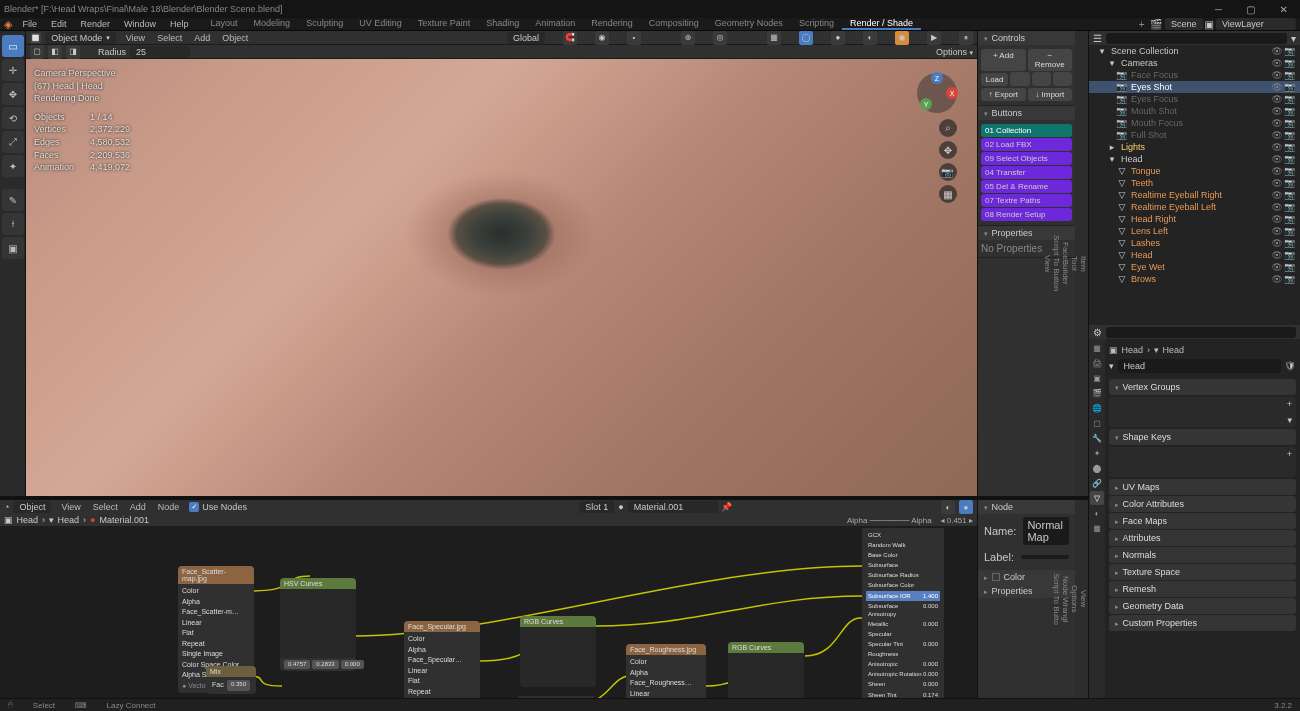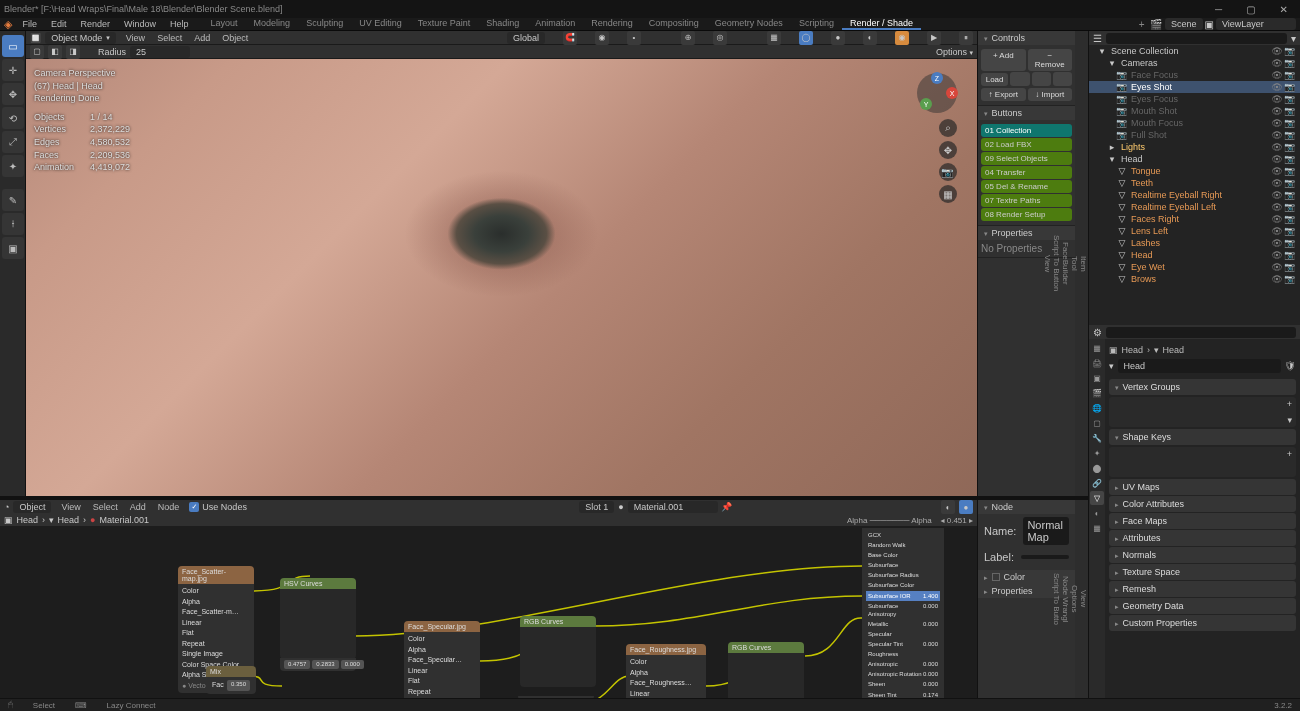--- a/index.html
+++ b/index.html
@@ -38,21 +38,21 @@
 .nav-icons{position:absolute;top:60px;right:20px;display:flex;flex-direction:column;gap:4px}
 .nav-icon{width:18px;height:18px;background:rgba(40,40,40,0.7);border-radius:50%;display:flex;align-items:center;justify-content:center;color:#ccc}
 .right-panel{width:98px;background:#303030;border-left:1px solid #111;display:flex;flex-direction:column}
 .panel-section{border-bottom:1px solid #222}
 .panel-header{background:#383838;padding:2px 6px;font-size:9px;color:#ccc;display:flex;align-items:center;gap:4px}
 .panel-body{padding:3px}
 .panel-btn{background:#454545;padding:2px 4px;margin:1px 0;border-radius:3px;font-size:8px;text-align:center;color:#ddd;cursor:pointer}
 .panel-btn-row{display:flex;gap:2px}
 .panel-btn-row .panel-btn{flex:1}
 .panel-icon{flex:1;background:#454545;height:14px;border-radius:3px}
-.list-btn{background:#4d7c0f;padding:2px 4px;margin:1px 0;border-radius:3px;font-size:8px;color:#ccc;text-align:left}
+.list-btn{background:#6d28d9;padding:2px 4px;margin:1px 0;border-radius:3px;font-size:8px;color:#ccc;text-align:left}
 .list-btn.selected{background:#0f766e;color:#fff}
 .far-right{width:212px;background:#282828;border-left:1px solid #111;display:flex;flex-direction:column}
 .outliner-hdr{height:14px;background:#303030;display:flex;align-items:center;padding:0 4px;gap:4px}
 .outliner-search{flex:1;background:#1a1a1a;border-radius:3px;height:11px}
 .outliner{flex:0 0 280px;overflow:auto;font-size:9px;background:#232323}
 .out-row{display:flex;align-items:center;padding:1px 4px;gap:4px}
 .out-row.sel{background:#3e526e;color:#fff}
 .out-row .indent{display:inline-block}
 .out-icon{width:10px;display:inline-flex;justify-content:center}
 .out-row .vis-icons{margin-left:auto;display:flex;gap:2px;color:#888}
@@ -659,21 +659,21 @@
           <span class="out-icon">▽</span>
           <span class="out-label mesh">Realtime Eyeball Left</span>
           <span class="vis-icons">
             <span>👁</span>
             <span>📷</span>
           </span>
         </div>
         <div class="out-row ">
           <span class="indent" style="width:20px"></span>
           <span class="out-icon">▽</span>
-          <span class="out-label mesh">Faces Right</span>
+          <span class="out-label mesh">Head Right</span>
           <span class="vis-icons">
             <span>👁</span>
             <span>📷</span>
           </span>
         </div>
         <div class="out-row ">
           <span class="indent" style="width:20px"></span>
           <span class="out-icon">▽</span>
           <span class="out-label mesh">Lens Left</span>
           <span class="vis-icons">

